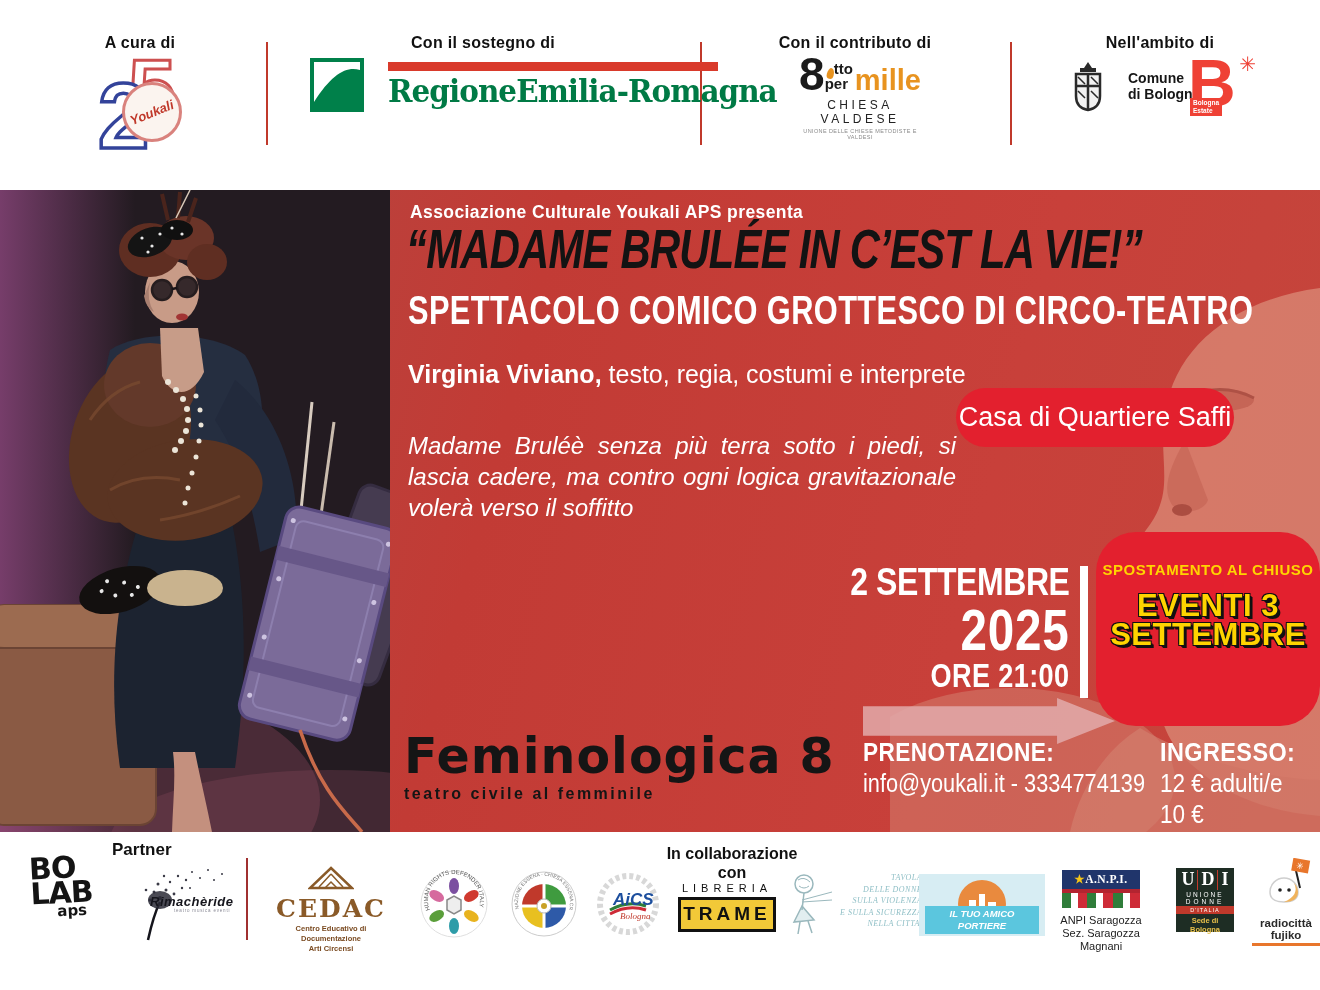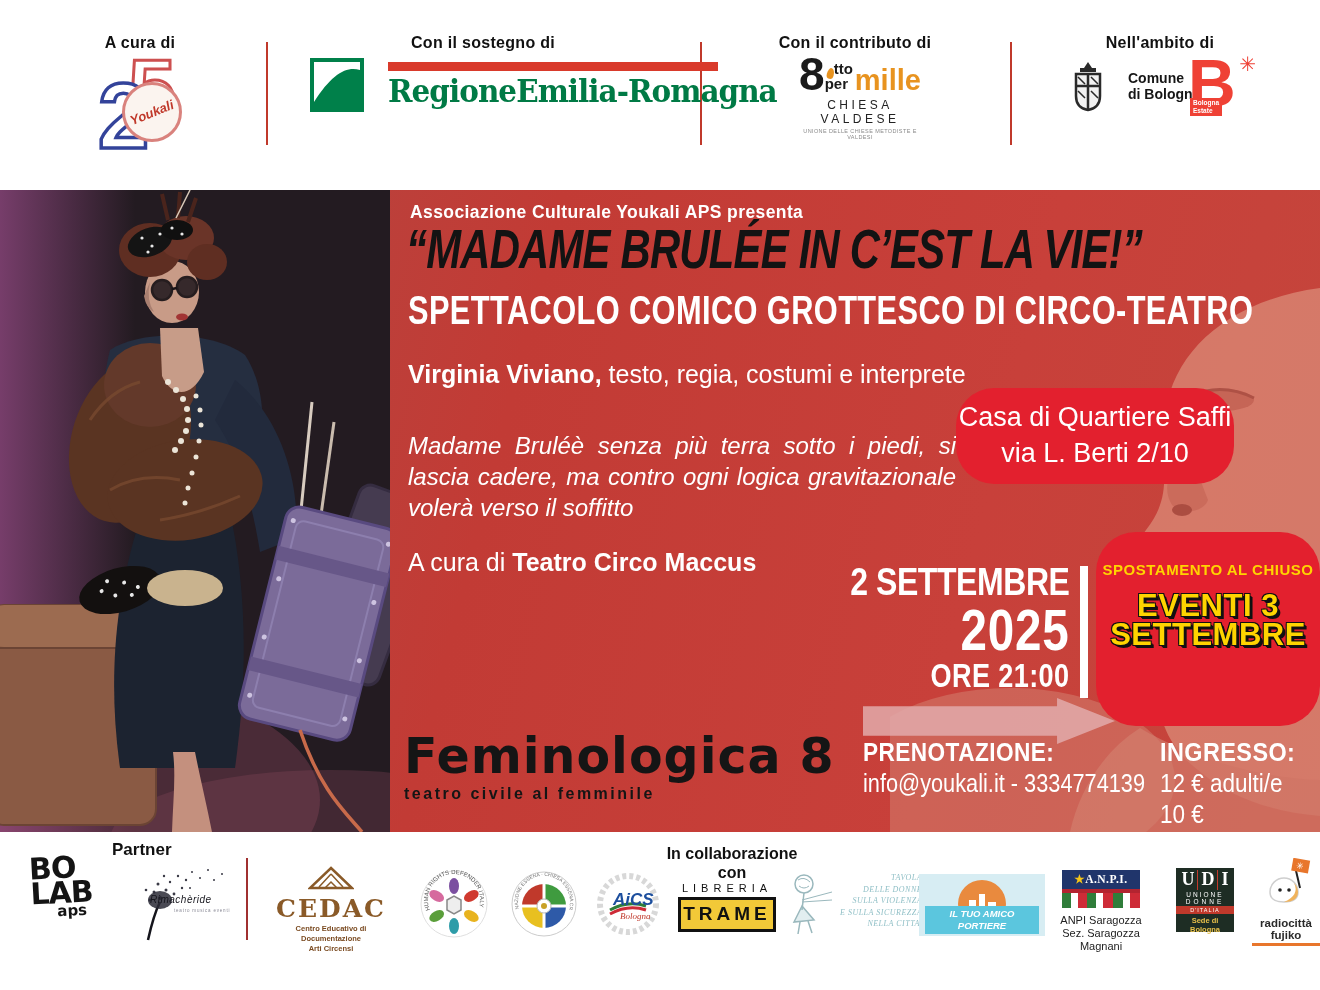--- a/index.html
+++ b/index.html
@@ -88,21 +88,21 @@
   .festival .ftag{font-size:16px;font-weight:700;letter-spacing:2.5px;margin-top:4px;}
   
   .footer{position:absolute;left:0;top:832px;width:1320px;height:158px;background:#fff;}
   .flabel{position:absolute;font-size:17px;font-weight:700;color:#111;}
   .bolab{position:absolute;left:30px;top:24px;color:#141414;transform:rotate(-3deg);line-height:.82;
          font-weight:900;font-family:"DejaVu Sans","Liberation Sans",sans-serif;}
   .bolab .b1{font-size:30px;letter-spacing:-1px;}
   .bolab .b2{font-size:30px;letter-spacing:-1px;}
   .bolab .b3{font-size:15px;margin-left:26px;letter-spacing:0;}
   .rima{position:absolute;left:130px;top:28px;width:108px;height:84px;}
-  .rima .rtxt{position:absolute;left:20px;top:34px;font-size:10px;font-weight:400;font-style:italic;color:#15151c;
+  .rima .rtxt{position:absolute;left:20px;top:34px;font-size:13px;font-weight:700;font-style:italic;color:#15151c;
               letter-spacing:.5px;}
   .rima .rtag{position:absolute;left:44px;top:48px;font-size:4.5px;color:#8a8a96;letter-spacing:.8px;}
   .fdiv{position:absolute;left:246px;top:26px;width:2px;height:82px;background:#a03030;}
   .cedac{position:absolute;left:266px;top:34px;width:130px;text-align:center;color:#8a5a28;}
   .cedac .cname{font-size:25px;font-weight:800;letter-spacing:2px;line-height:1;margin-top:2px;
                 font-family:"DejaVu Serif","Liberation Serif",serif;}
   .cedac .ccap{font-size:7.5px;font-weight:700;color:#7a4a20;line-height:1.3;margin-top:3px;}
   .logocircle{position:absolute;}
   .trame{position:absolute;left:678px;top:50px;width:98px;text-align:center;}
   .trame .t1{font-size:11px;letter-spacing:5px;color:#111;font-weight:500;}
@@ -348,27 +348,23 @@
     <div class="presenter">Associazione Culturale Youkali APS presenta</div>
     <div class="title">“MADAME BRULÉE IN C’EST LA VIE!”</div>
     <div class="subtitle">SPETTACOLO COMICO GROTTESCO DI CIRCO-TEATRO</div>
 
     <div class="credit">
       <b>Virginia Viviano,</b><span> testo, regia, costumi e interprete</span>
     </div>
 
     <div class="synopsis">Madame Bruléè senza più terra sotto i piedi, si lascia cadere, ma contro ogni logica gravitazionale volerà verso il soffitto</div>
 
-    <div class="curated">
-      <span>A cura di </span><b>Teatro Circo Maccus</b>
-    </div>
 
     <div class="venue">
       <div>Casa di Quartiere Saffi</div>
-      <div>via L. Berti 2/10</div>
     </div>
 
     <div class="dateblock">
       <div class="d1">2 SETTEMBRE</div>
       <div class="d2">2025</div>
       <div class="d3">ORE 21:00</div>
     </div>
     <div class="vbar"></div>
     <div class="arrow"></div>
 

